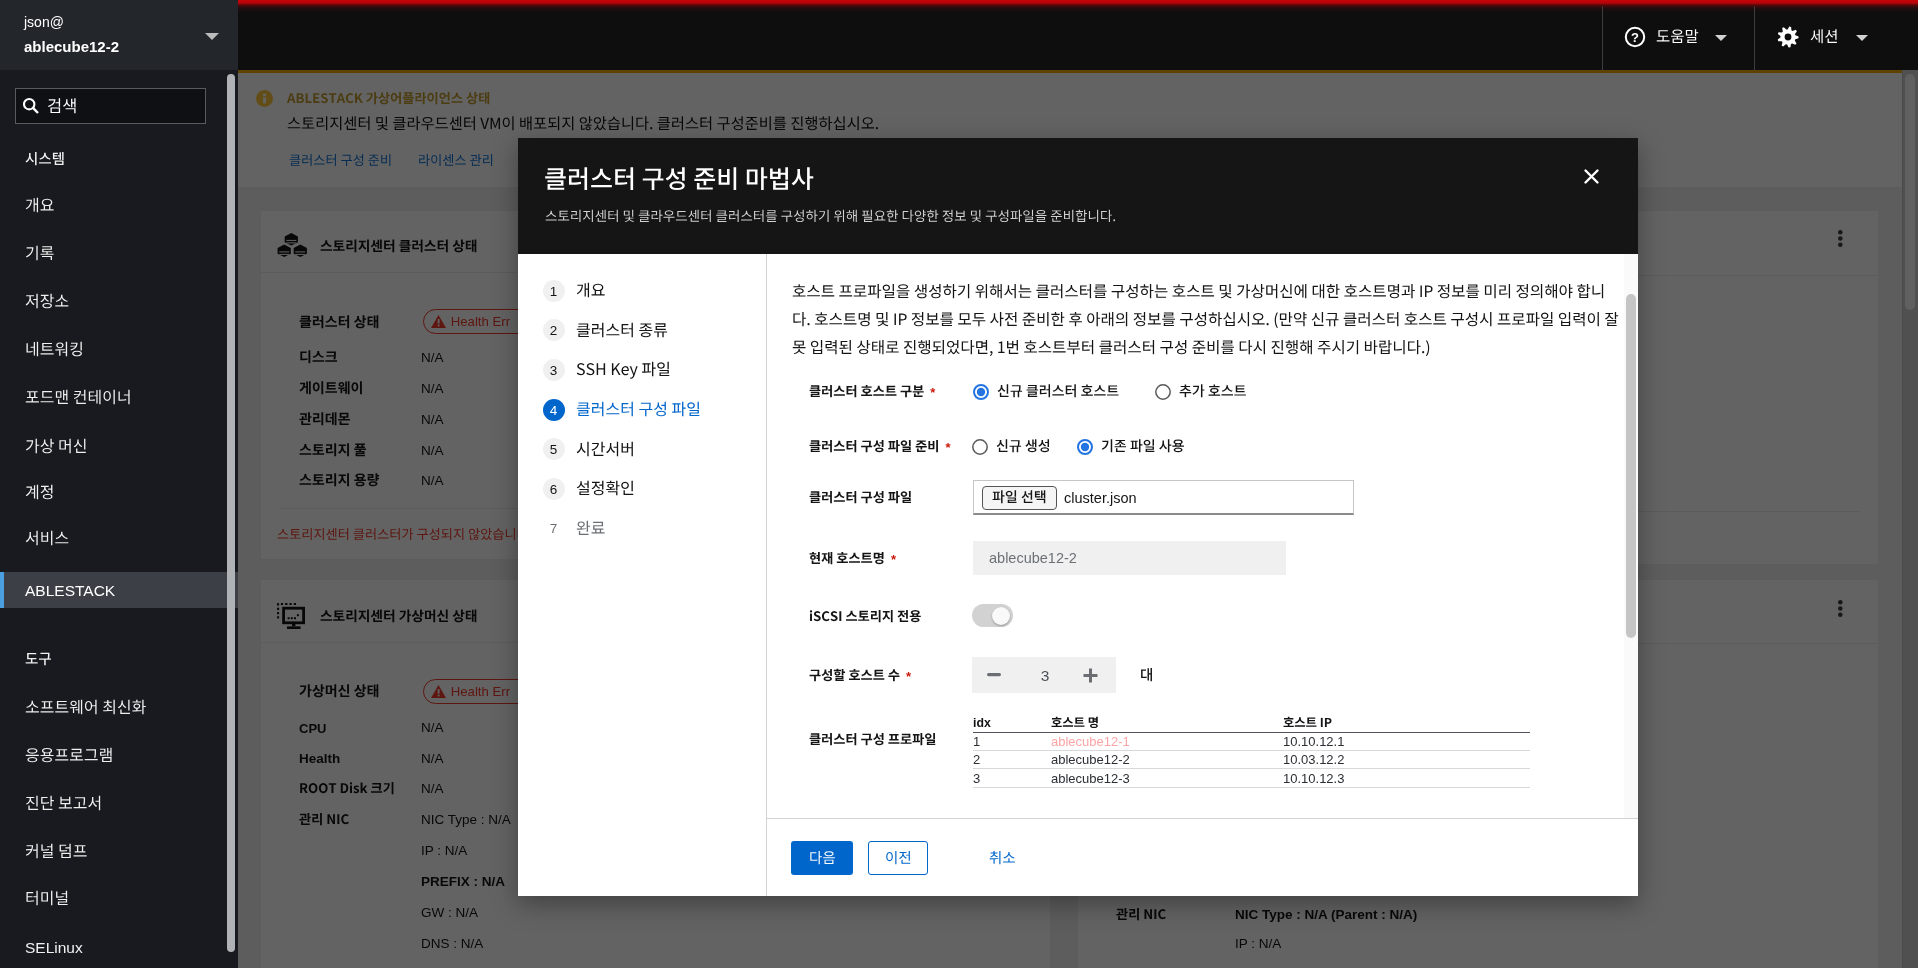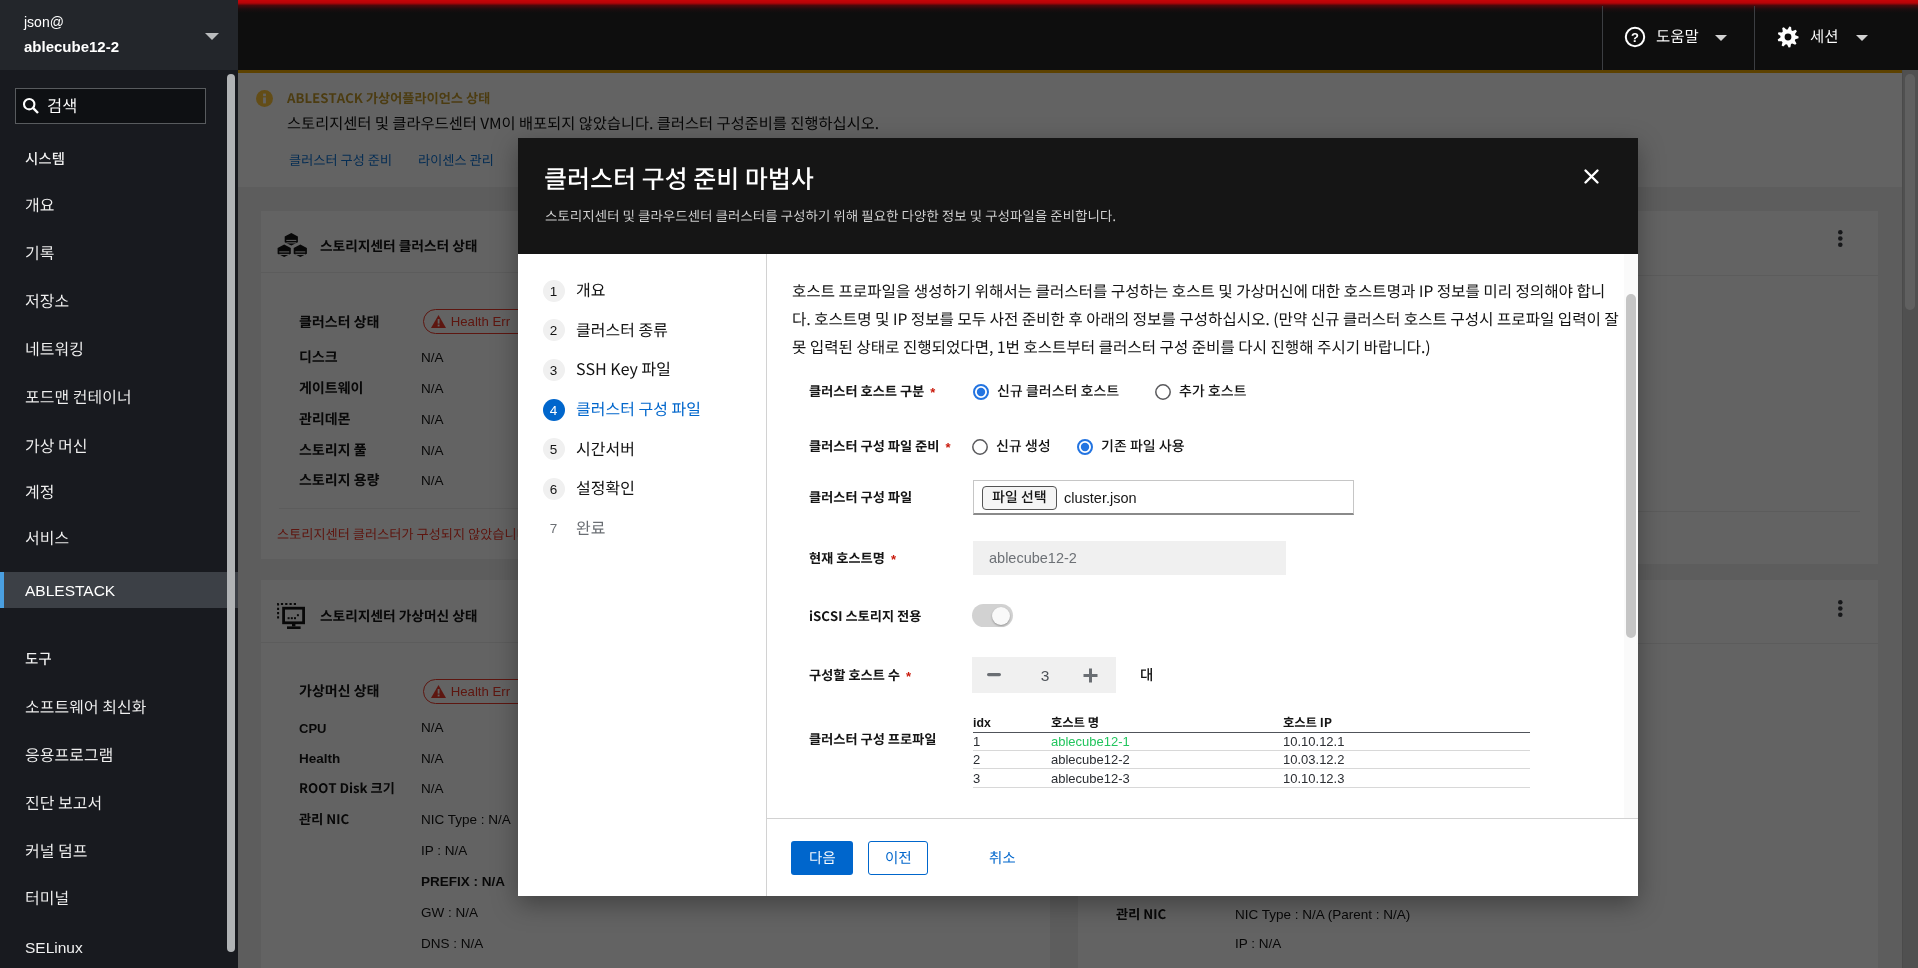--- a/index.html
+++ b/index.html
@@ -601,21 +601,21 @@
     </svg>
     <svg class="t" style="left:1116.0px;top:918.6px">
       <g fill="#151515" transform="scale(0.01320 -0.01320)">
         <use href="#g700_10572" x="0"></use>
         <use href="#g700_13816" x="920"></use>
         <use href="#g700_47" x="2067"></use>
         <use href="#g700_42" x="2816"></use>
         <use href="#g700_36" x="3146"></use>
       </g>
     </svg>
-    <div class="ab" style="left:1235.0px;top:905.5px;font-size:13.5px;color:#151515;font-weight:400;line-height:17px;">NIC Type : N/A (Parent : N/A)</div>
+    <div class="ab" style="left:1235.0px;top:905.5px;font-size:13.5px;color:#151515;font-weight:700;line-height:17px;">NIC Type : N/A (Parent : N/A)</div>
     <div class="ab" style="left:1235.0px;top:935.0px;font-size:13.5px;color:#151515;font-weight:400;line-height:17px;">IP : N/A</div>
     <div class="ab" style="left:1902px;top:70px;width:16px;height:898px;background:#cfcfcf;border-left:1px solid #c0c0c0;"></div>
     <div class="ab" style="left:1905px;top:74px;width:10px;height:236px;background:#f8f8f8;border-radius:5px;"></div>
   </div>
 <div id="ovl"></div>
 <div id="shell">
     <div class="ab" style="left:0px;top:0px;width:238px;height:968px;background:#181a1f;"></div>
     <div class="ab" style="left:0px;top:0px;width:238px;height:70px;background:#23262b;"></div>
     <div class="ab" style="left:24.0px;top:13.0px;font-size:14px;color:#ffffff;font-weight:400;line-height:18px;">json@</div>
     <div class="ab" style="left:24.0px;top:36.5px;font-size:15px;color:#ffffff;font-weight:700;line-height:19px;">ablecube12-2</div>
@@ -1284,21 +1284,21 @@
       <g fill="#151515" transform="scale(0.01230 -0.01230)">
         <use href="#g700_21124" x="0"></use>
         <use href="#g700_16112" x="920"></use>
         <use href="#g700_20228" x="1840"></use>
         <use href="#g700_42" x="2987"></use>
         <use href="#g700_49" x="3317"></use>
       </g>
     </svg>
     <div class="ab" style="left:973px;top:732px;width:557px;height:1px;background:#50545a;"></div>
     <div class="ab" style="left:973.0px;top:733.5px;font-size:13px;color:#2b2e33;font-weight:400;line-height:16px;">1</div>
-    <div class="ab" style="left:1051.0px;top:733.5px;font-size:13px;color:#22c55e;font-weight:400;line-height:16px;">ablecube12-1</div>
+    <div class="ab" style="left:1051.0px;top:733.5px;font-size:13px;color:#fca5a5;font-weight:400;line-height:16px;">ablecube12-1</div>
     <div class="ab" style="left:1283.0px;top:733.5px;font-size:13px;color:#2b2e33;font-weight:400;line-height:16px;">10.10.12.1</div>
     <div class="ab" style="left:973.0px;top:752.0px;font-size:13px;color:#2b2e33;font-weight:400;line-height:16px;">2</div>
     <div class="ab" style="left:1051.0px;top:752.0px;font-size:13px;color:#2b2e33;font-weight:400;line-height:16px;">ablecube12-2</div>
     <div class="ab" style="left:1283.0px;top:752.0px;font-size:13px;color:#2b2e33;font-weight:400;line-height:16px;">10.03.12.2</div>
     <div class="ab" style="left:973.0px;top:770.5px;font-size:13px;color:#2b2e33;font-weight:400;line-height:16px;">3</div>
     <div class="ab" style="left:1051.0px;top:770.5px;font-size:13px;color:#2b2e33;font-weight:400;line-height:16px;">ablecube12-3</div>
     <div class="ab" style="left:1283.0px;top:770.5px;font-size:13px;color:#2b2e33;font-weight:400;line-height:16px;">10.10.12.3</div>
     <div class="ab" style="left:973px;top:749.5px;width:557px;height:1px;background:#d8d8d8;"></div>
     <div class="ab" style="left:973px;top:768px;width:557px;height:1px;background:#d8d8d8;"></div>
     <div class="ab" style="left:973px;top:786.5px;width:557px;height:1px;background:#d8d8d8;"></div>

